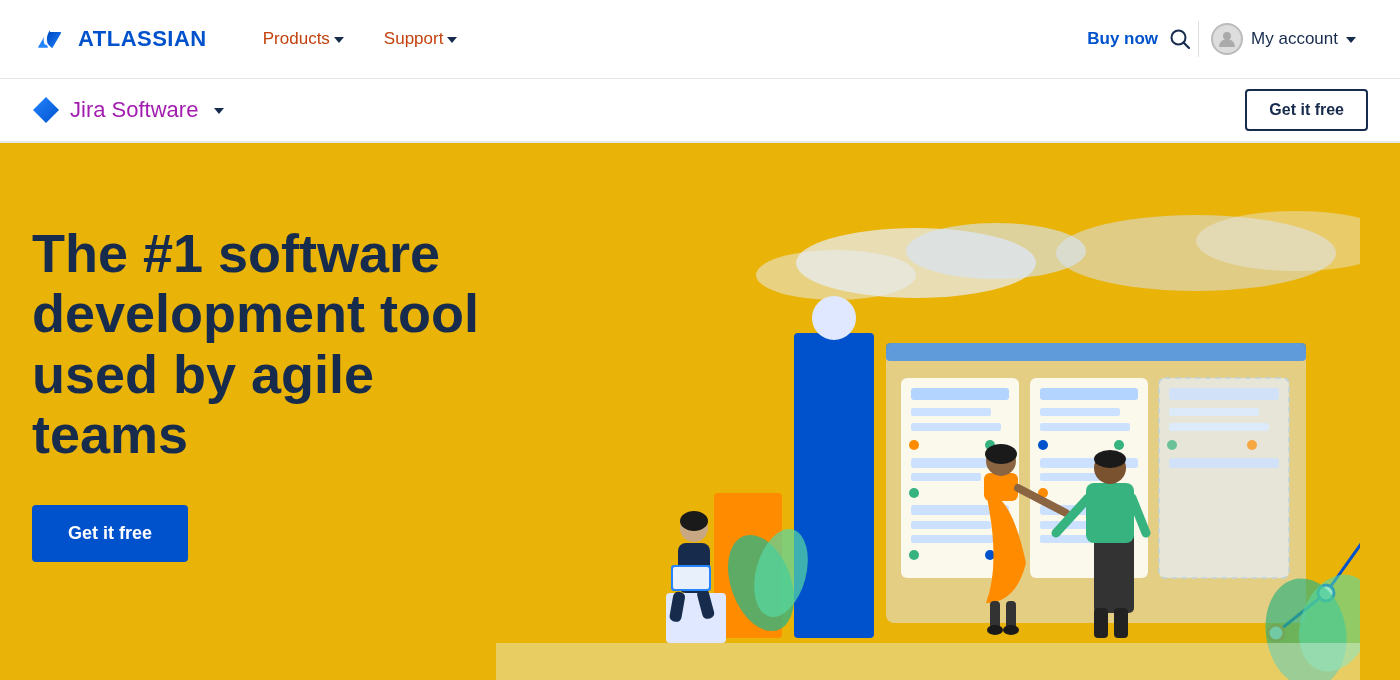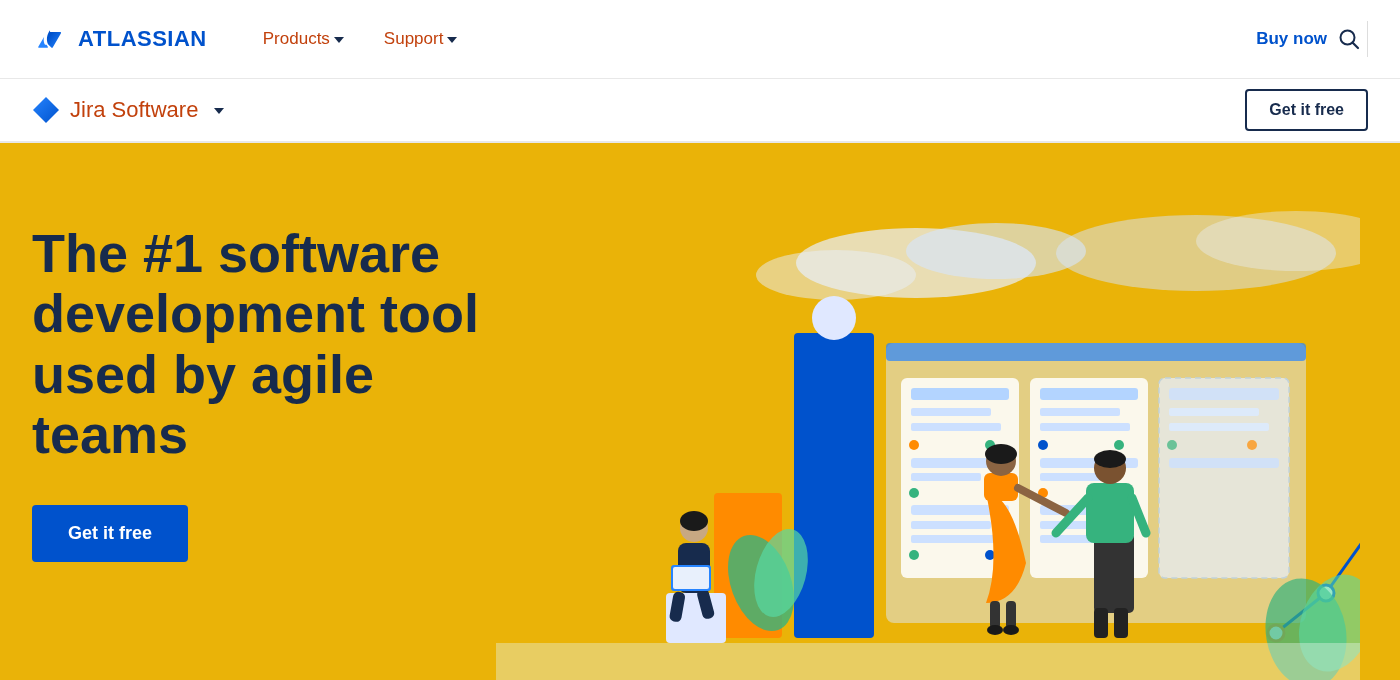--- a/index.html
+++ b/index.html
@@ -128,21 +128,21 @@
       gap: 10px;
       cursor: pointer;
     }
     .jira-diamond {
       width: 28px;
       height: 28px;
     }
     .jira-title {
       font-size: 22px;
       font-weight: 400;
-      color: #c2410c;
+      color: #a21caf;
     }
     .get-it-free-btn {
       padding: 10px 22px;
       border: 2px solid #172b4d;
       border-radius: 4px;
       background: #fff;
       font-size: 16px;
       font-weight: 600;
       color: #172b4d;
       cursor: pointer;
@@ -231,20 +231,30 @@
 
   <div class="nav-right">
     <a class="buy-now-btn" href="#">Buy now</a>
     <button class="search-icon-btn" style="border:none;background:none;">
       <svg width="22" height="22" viewBox="0 0 22 22" fill="none" xmlns="http://www.w3.org/2000/svg">
         <circle cx="9.5" cy="9.5" r="7" stroke="#172b4d" stroke-width="2"></circle>
         <line x1="14.5" y1="14.5" x2="20" y2="20" stroke="#172b4d" stroke-width="2.2" stroke-linecap="round"></line>
       </svg>
     </button>
     <div class="divider-vertical"></div>
+    <div class="account-area">
+      <div class="account-avatar">
+        <svg width="18" height="18" viewBox="0 0 18 18" fill="none">
+          <circle cx="9" cy="6" r="4" fill="#aaa"></circle>
+          <path d="M1 17c0-4.4 3.6-8 8-8s8 3.6 8 8" fill="#aaa"></path>
+        </svg>
+      </div>
+      <span class="account-label">My account</span>
+      <span class="chevron-icon"></span>
+    </div>
   </div>
 </nav>
 
 <div class="product-subnav">
   <div class="product-logo-area">
     <svg class="jira-diamond" viewBox="0 0 28 28" xmlns="http://www.w3.org/2000/svg">
       <path d="M14 2L26 14L14 26L2 14Z" fill="none" stroke="#2684FF" stroke-width="0"></path>
       <path d="M14 1L27 14L14 27L1 14Z" fill="url(#jira_grad)"></path>
       <defs>
         <linearGradient id="jira_grad" x1="1" y1="1" x2="27" y2="27" gradientUnits="userSpaceOnUse">

